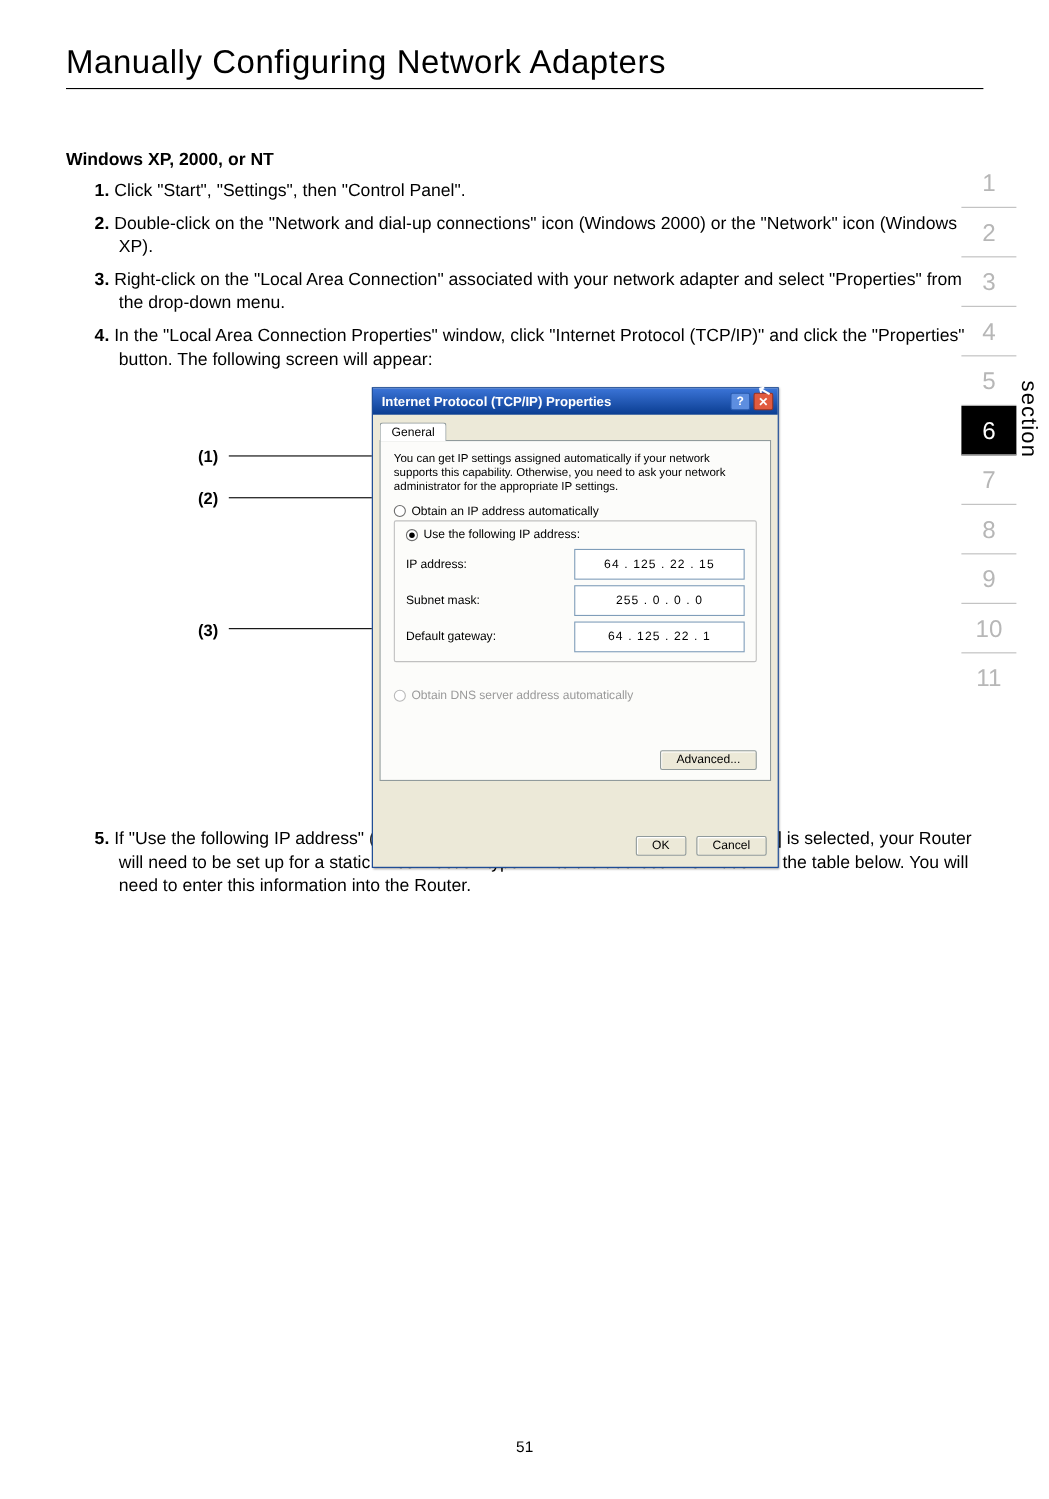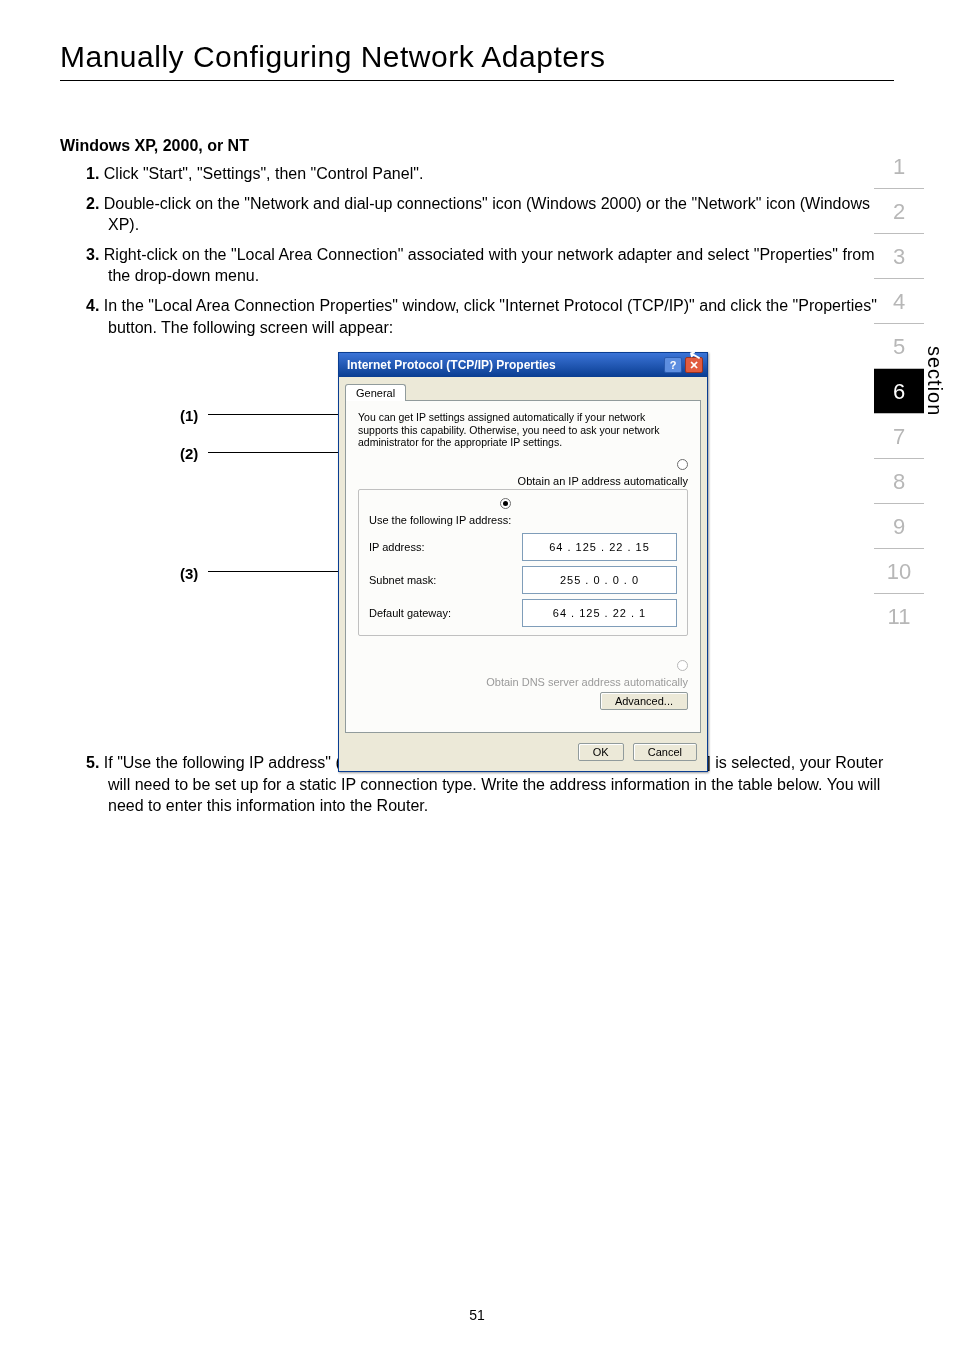--- a/index.html
+++ b/index.html
@@ -102,37 +102,36 @@
     font-size: 11px;
     border-radius: 3px 3px 0 0;
     position: relative;
     top: 1px;
   }
   .tab.active { background: #fff; }
   .tabpanel {
     margin: 0 6px 6px 6px;
     background: #fcfcfa;
     border: 1px solid #919b9c;
-    padding: 10px 12px 22px 12px;
+    padding: 10px 12px 9px 12px;
   }
   .descr { font-size: 10.5px; line-height: 1.2; margin-bottom: 10px; }
   .group {
     border: 1px solid #c0c0c0;
     border-radius: 2px;
     padding: 6px 10px 8px 10px;
     margin-bottom: 24px;
     position: relative;
   }
   .group legend, .radio-row {
     font-size: 11px;
   }
   .radio-row {
-    display: flex; align-items: flex-end; gap: 5px;
+    display: flex; align-items: center; gap: 5px;
     margin-bottom: 2px;
-    flex-direction: column;
   }
   .radio { width: 11px; height:11px; border:1px solid #6d6d6d; border-radius:50%; background:#fff; display:inline-flex; align-items:center; justify-content:center;}
   .radio.selected::after{content:""; width:5px;height:5px;background:#000;border-radius:50%;}
   .radio.disabled { border-color:#b8b8b8;}
   .disabled-text { color:#9a9a9a;}
   .row { display:flex; align-items:center; justify-content:space-between; margin-top:5px;}
   .row label { font-size: 11px; }
   .ipbox {
     width: 155px; height: 28px;
     background:#fff; border:1px solid #7f9db9;
@@ -143,20 +142,21 @@
   }
   .btnrow { text-align: right; margin-top: 4px;}
   .winbtn {
     background: #ece9d8;
     border: 1px solid #919b9c;
     padding: 2px 14px;
     font-size: 11px;
     border-radius: 2px;
     box-shadow: inset 1px 1px 0 #fff;
     margin-left: 6px;
+    margin-top: 40px;
   }
   .panel-buttons {
     padding: 4px 10px 10px 0;
     text-align: right;
   }
   .cursor { position:absolute; top: -6px; right: 6px; font-size:14px; color:#fff; transform: rotate(-15deg);}
   
   
   .sidebar {
     position: absolute;

